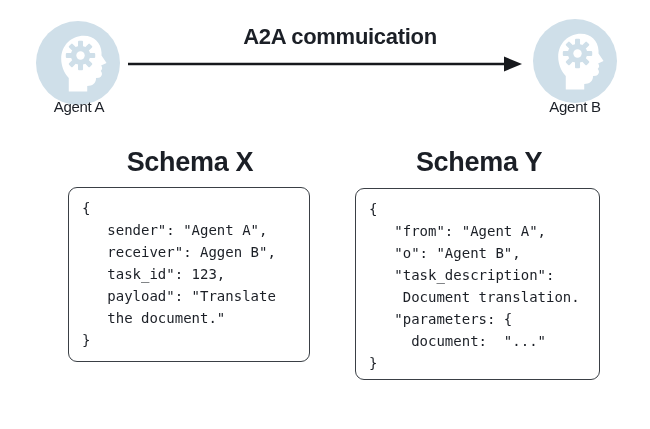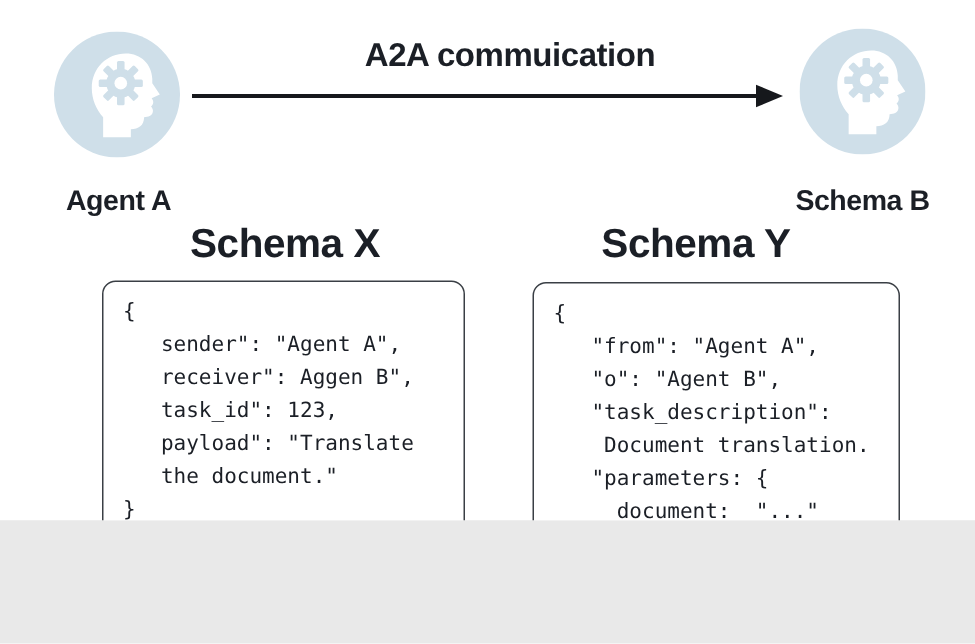--- a/index.html
+++ b/index.html
@@ -6,58 +6,58 @@
     --text:#1b1f26;
     --icon-blue:#cfdfe9;
     --arrow:#16181c;
     --box-border:#3a3f45;
     --background:#ffffff;
   }
   *{margin:0;padding:0;box-sizing:border-box;}
   html,body{background:#e9e9e9;}
   .canvas{
     position:relative;
-    width:650px;height:347px;
+    width:650px;height:429px;
     background:var(--background);
     overflow:hidden;
     font-family:"Liberation Sans", sans-serif;
     color:var(--text);
   }
   .agent-icon{position:absolute;width:84px;height:84px;}
   .icon-a{left:36px;top:21px;}
   .icon-b{left:533px;top:19px;}
   .icon-circle{fill:var(--icon-blue);}
   .icon-head{fill:#ffffff;}
   .icon-gear{fill:var(--icon-blue);}
   .icon-gear-hole{fill:#ffffff;}
   .agent-label{
-    position:absolute;top:124px;
+    position:absolute;top:98px;
     transform:translateX(-50%);
-    font-size:19px;font-weight:700;letter-spacing:-0.3px;
+    font-size:15px;font-weight:400;letter-spacing:-0.3px;
     white-space:nowrap;
   }
   .label-a{left:79px;}
   .label-b{left:575px;}
   .comm-title{
     position:absolute;left:340px;top:24px;
     transform:translateX(-50%);
     font-size:22px;font-weight:700;letter-spacing:-0.3px;
     white-space:nowrap;
   }
   .arrow-svg{position:absolute;left:128px;top:53px;width:394px;height:22px;}
   .arrow-line{stroke:var(--arrow);stroke-width:2.6;}
   .arrow-head{fill:var(--arrow);}
   .schema-title{
     position:absolute;top:147px;
     transform:translateX(-50%);
     font-size:27px;font-weight:700;letter-spacing:-0.3px;
     white-space:nowrap;
   }
   .schema-title-x{left:190px;}
-  .schema-title-y{left:464px;}
+  .schema-title-y{left:479px;}
   .schema-box{
     position:absolute;
     border:1.5px solid var(--box-border);
     border-radius:9px;
     background:var(--background);
   }
   .box-x{left:68px;top:187px;width:242px;height:175px;}
   .box-y{left:355px;top:188px;width:245px;height:192px;}
   .schema-code{
     font-family:"DejaVu Sans Mono", monospace;
@@ -111,21 +111,21 @@
   </svg>
 
   <div class="comm-title">A2A commuication</div>
 
   <svg class="arrow-svg" viewBox="0 0 394 22">
     <line class="arrow-line" x1="0" y1="11" x2="377" y2="11"></line>
     <polygon class="arrow-head" points="376,3.5 394,11 376,18.5"></polygon>
   </svg>
 
   <div class="agent-label label-a">Agent A</div>
-  <div class="agent-label label-b">Schema B</div>
+  <div class="agent-label label-b">Agent B</div>
 
   <div class="schema-title schema-title-x">Schema X</div>
   <div class="schema-title schema-title-y">Schema Y</div>
 
   <div class="schema-box box-x">
     <pre class="schema-code">{
    sender": "Agent A",
    receiver": Aggen B",
    task_id": 123,
    payload": "Translate

